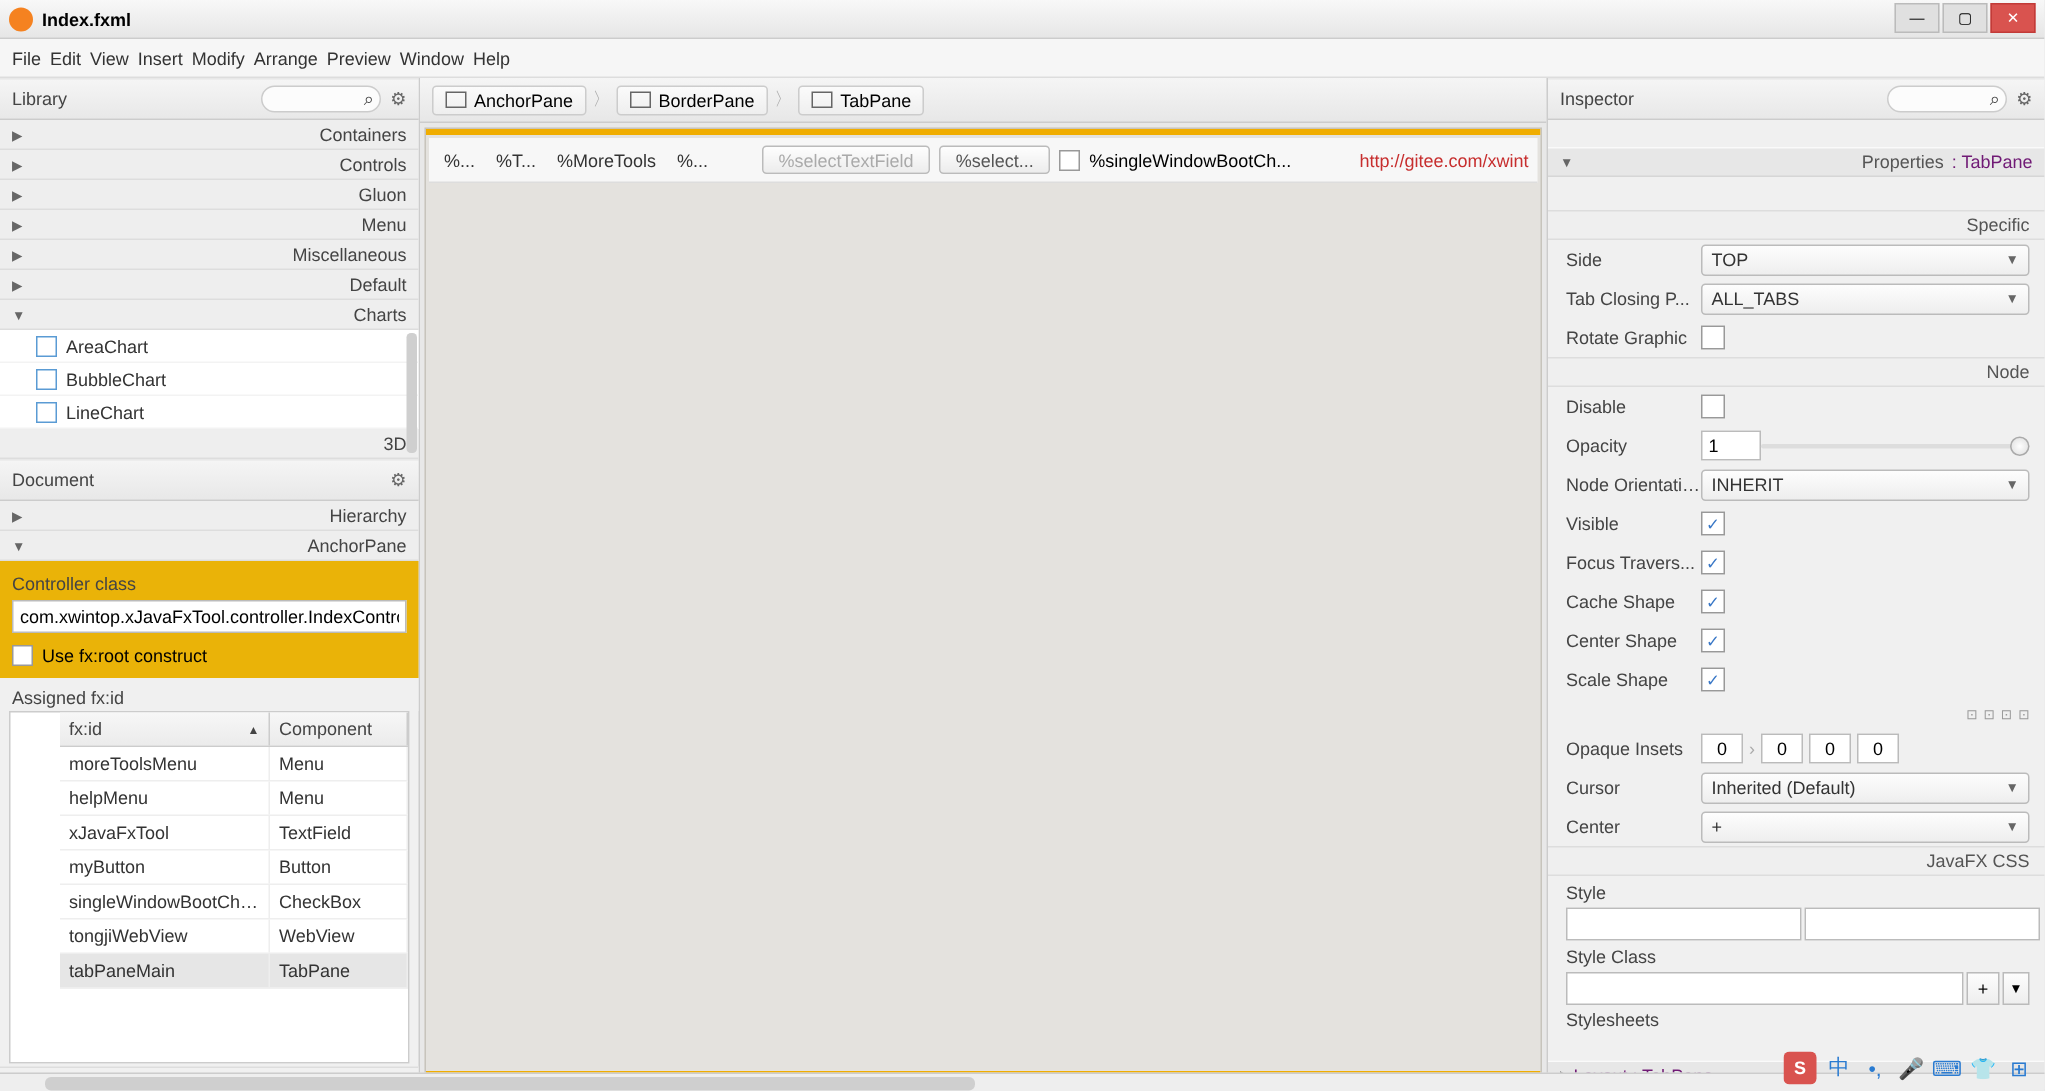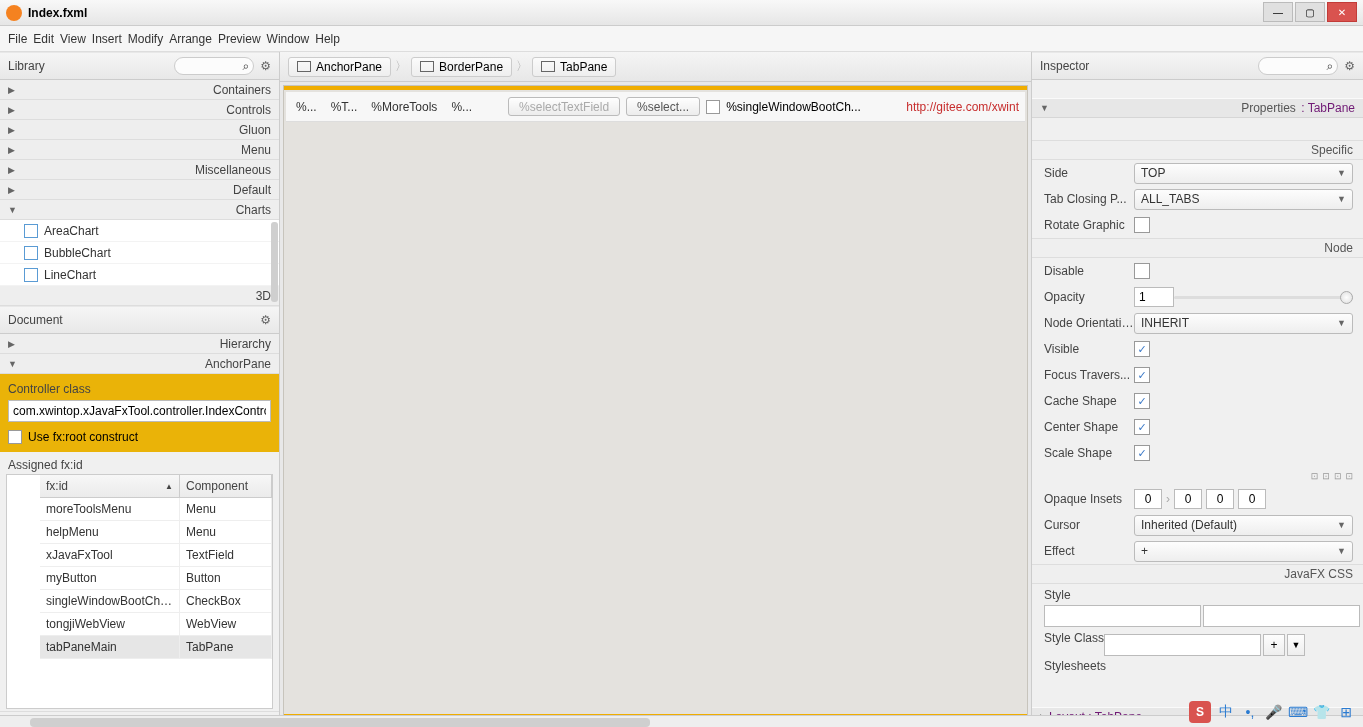--- a/index.html
+++ b/index.html
@@ -364,37 +364,37 @@
         </div>
       </div>
       <div class="prop-row">
           <span class="plab">Cursor</span>
           <div class="combo">
             <span>Inherited (Default)</span>
             <span class="car">▼</span>
           </div>
         </div>
       <div class="prop-row">
-          <span class="plab">Effect</span>
+          <span class="plab">Center</span>
           <div class="combo">
             <span>+</span>
             <span class="car">▼</span>
           </div>
         </div>
 
       <div class="subheader">JavaFX CSS</div>
       <div class="prop-row" style="height:auto; flex-direction:column; align-items:stretch; padding-top:4px;">
         <span class="plab" style="width:auto;">Style</span>
         <div style="display:flex; gap:2px; margin-top:3px;">
           <input class="styletxt" style="">
           <input class="styletxt" style="flex: 0 0 50px;">
 
         </div>
       </div>
-      <div class="prop-row" style="height:auto; flex-direction:row; align-items:stretch; padding-top:4px;">
+      <div class="prop-row" style="height:auto; flex-direction:column; align-items:stretch; padding-top:4px;">
         <span class="plab" style="width:auto;">Style Class</span>
         <div style="display:flex; gap:2px; margin-top:3px;">
           <input class="styletxt" style="">
           <div class="addbtn">+</div>
           <div class="caret-btn">▼</div>
         </div>
       </div>
       <div class="prop-row" style="height:20px;">
           <span class="plab" style="width:auto;">Stylesheets</span>
         </div>

